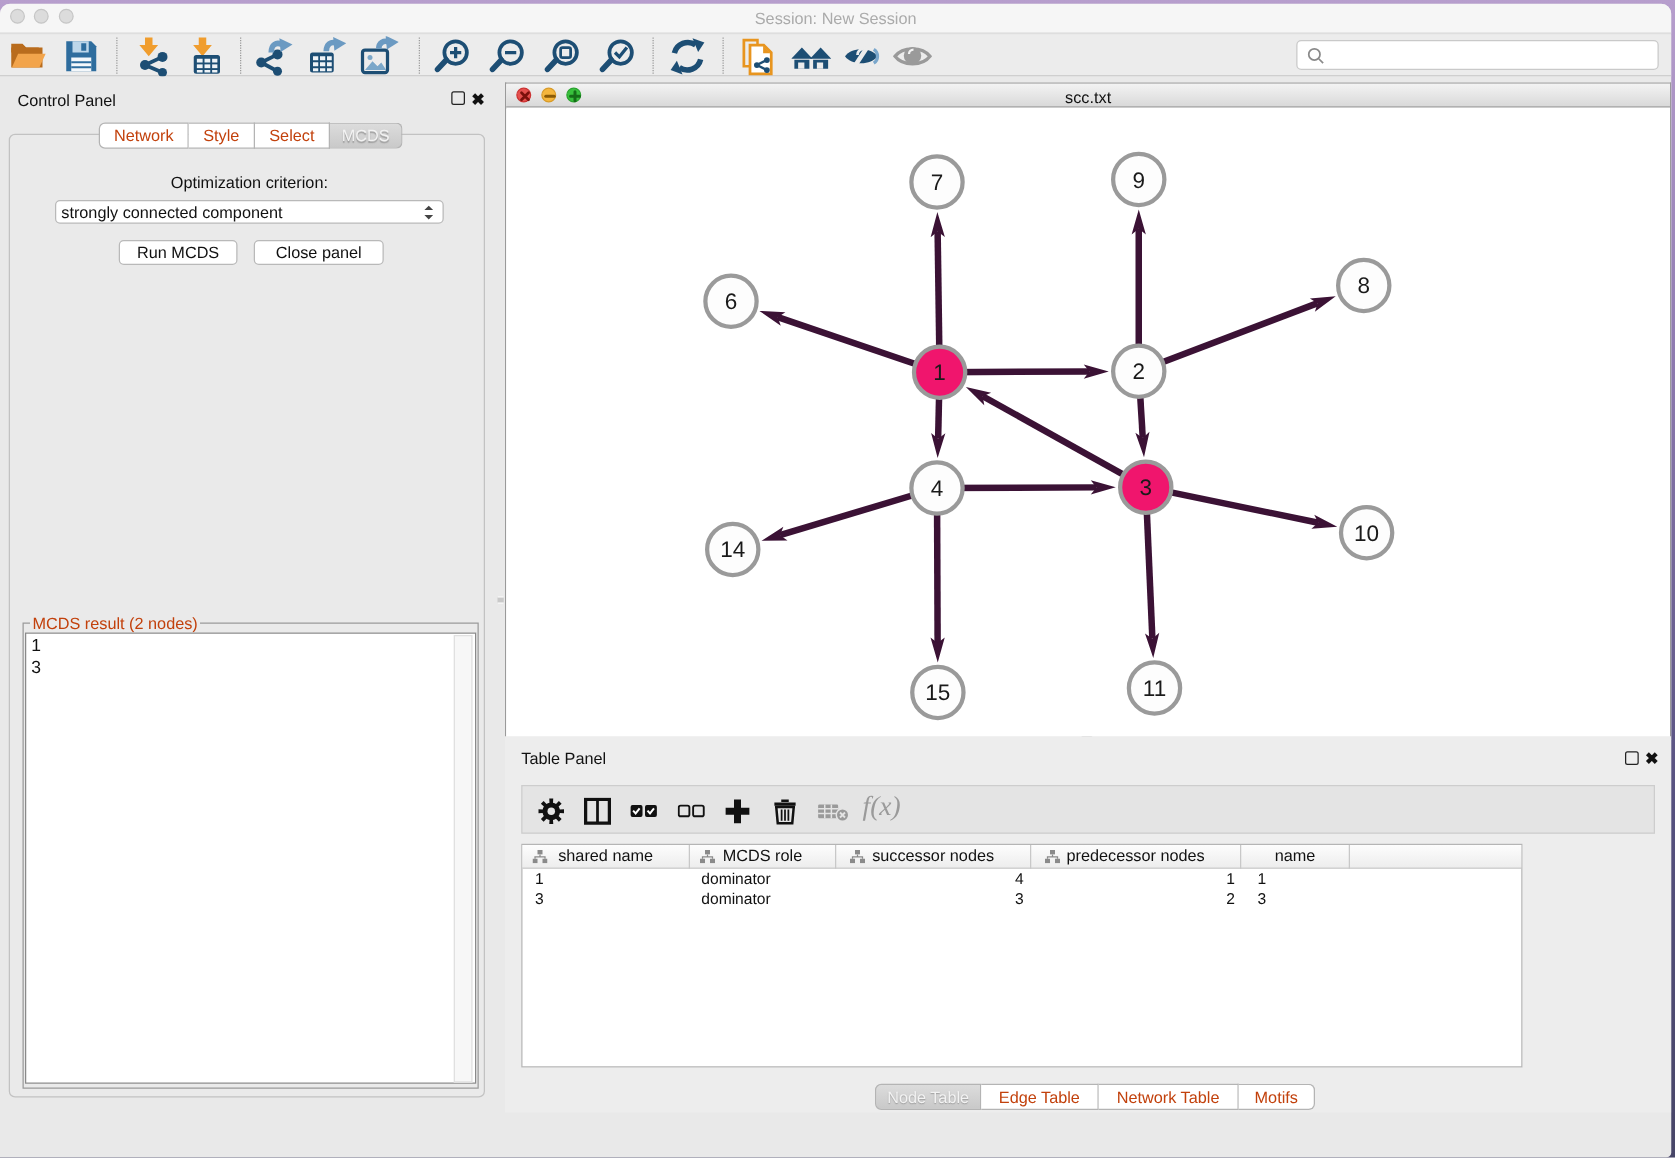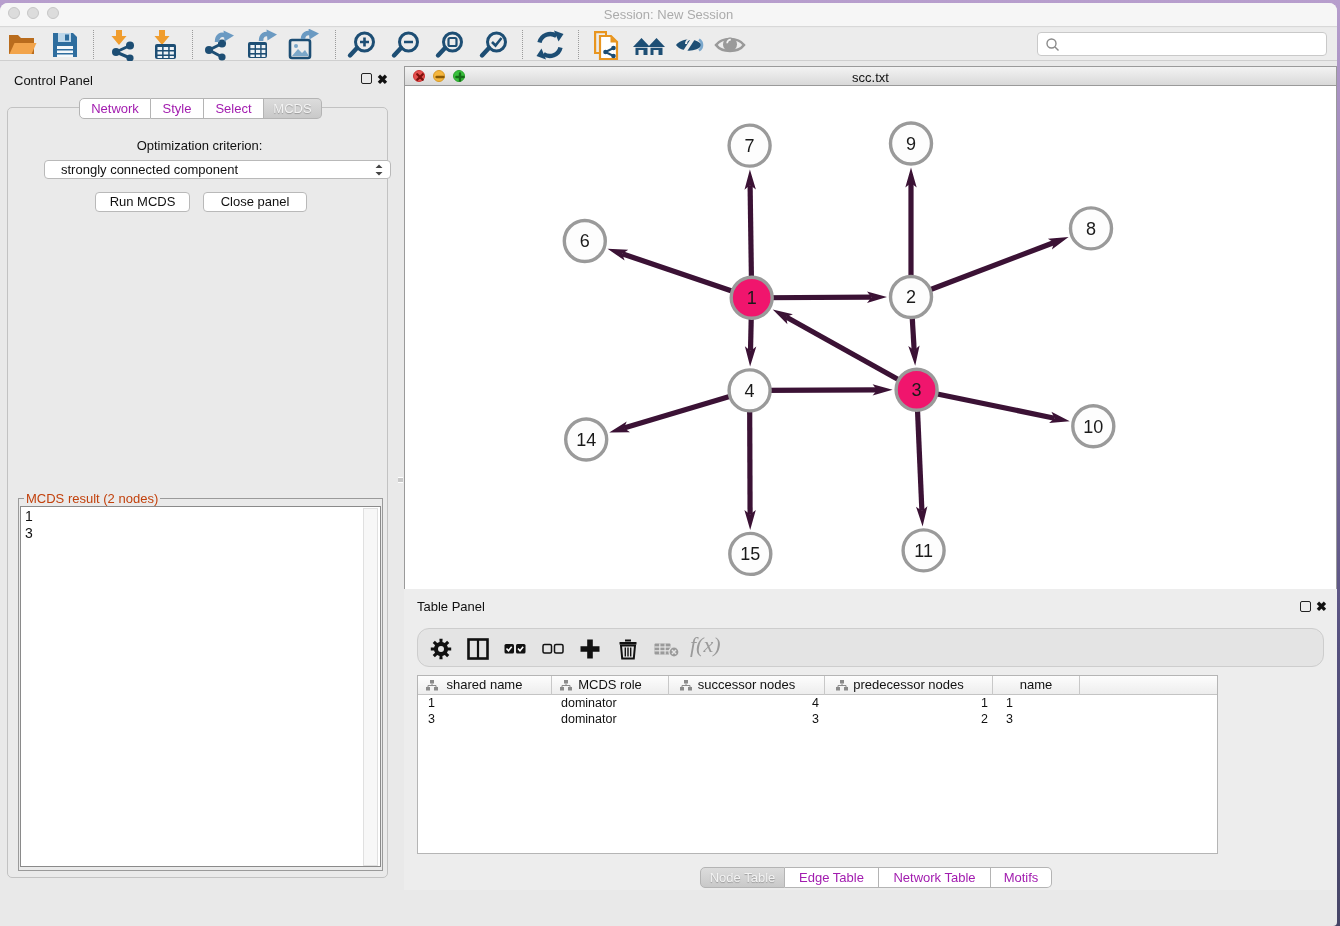--- a/index.html
+++ b/index.html
@@ -18,26 +18,26 @@
 #search { position:absolute; left:1037px; top:4px; width:290px; height:24px; background:#fff; border:1px solid #c9c9c9; border-radius:4px; }
 #search svg { position:absolute; left:7px; top:4px; }
 
 #cpanel { position:absolute; left:0; top:60px; width:394px; height:826px; background:#e9e9e9; }
 #cpanel .phead { position:absolute; left:14px; top:10px; font-size:13px; color:#111; }
 .wbtn { position:absolute; top:10px; width:11px; height:11px; border:1.5px solid #222; border-radius:2px; }
 .xbtn { position:absolute; top:9px; font-size:13px; font-weight:bold; color:#111; }
 #cpanel .wbtn { left:361px; } #cpanel .xbtn { left:377px; }
 #tabpane { position:absolute; left:7px; top:44px; width:381px; height:771px; background:#eaeaea; border:1px solid #c2c2c2; border-radius:5px; }
 .tabstrip { position:absolute; left:79px; top:35px; height:21px; display:flex; }
-.tab { height:21px; border:1px solid #b4b4b4; border-left:none; background:#fff; font-size:13px; color:#a21caf; text-align:center; line-height:20px; }
+.tab { height:21px; border:1px solid #b4b4b4; border-left:none; background:#fff; font-size:13px; color:#c2410c; text-align:center; line-height:20px; }
 .tab.first { border-left:1px solid #b4b4b4; border-radius:5px 0 0 5px; }
 .tab.last { border-radius:0 5px 5px 0; }
 .tab.sel { background:linear-gradient(#dcdcdc,#c9c9c9); color:#f3f3f3; text-shadow:0 1px 1px #999; }
 #optlabel { position:absolute; left:9px; top:75px; width:381px; text-align:center; font-size:13px; color:#111; }
-#dropdown { position:absolute; left:44px; top:97px; width:347px; height:19px; background:#fff; border:1px solid #b9b9b9; border-radius:4px; font-size:13px; color:#111; line-height:17px; padding-left:16px; }
+#dropdown { position:absolute; left:44px; top:97px; width:311px; height:19px; background:#fff; border:1px solid #b9b9b9; border-radius:4px; font-size:13px; color:#111; line-height:17px; padding-left:4px; }
 #dropdown svg { position:absolute; right:5px; top:2px; }
 .pbtn { position:absolute; top:129px; height:20px; background:#fff; border:1px solid #b9b9b9; border-radius:4px; font-size:13px; color:#111; text-align:center; line-height:18px; }
 #runbtn { left:95px; width:95px; }
 #closebtn { left:203px; width:104px; }
 #fieldset { position:absolute; left:18px; top:435px; width:365px; height:373px; border:1px solid #9a9a9a; }
 #fieldset .legend { position:absolute; left:5px; top:-8px; background:#eaeaea; padding:0 2px; font-size:13px; color:#c2410c; }
 #resultbox { position:absolute; left:1px; top:7px; width:361px; height:361px; background:#fff; border:1px solid #8a8a8a; font-size:14px; color:#111; padding:1px 0 0 4px; line-height:17px; }
 #resultbox .sb { position:absolute; right:2px; top:1px; width:15px; height:358px; background:#f7f7f7; border:1px solid #e0e0e0; }
 
 #vsplit { position:absolute; left:394px; top:60px; width:10px; height:826px; background:#e9e9e9; }
@@ -46,21 +46,21 @@
 #netwin { position:absolute; left:404px; top:63px; width:933px; height:526px; border:1px solid #9a9a9a; border-bottom:1px solid #d8d8d8; background:#ffffff; }
 #nettitle { position:absolute; left:0; top:0; width:100%; height:19px; background:linear-gradient(#f3f3f3,#d9d9d9); border-bottom:1px solid #9a9a9a; }
 #nettitle .title { position:absolute; width:100%; text-align:center; top:3px; font-size:13px; color:#111; }
 .mtl { position:absolute; top:3px; width:12px; height:12px; border-radius:50%; line-height:0; }
 .mtl svg { display:block; }
 #netcanvas { position:absolute; left:0; top:20px; width:931px; height:504px; background:#fff; }
 
 #tpanel { position:absolute; left:404px; top:586px; width:933px; height:301px; background:#ededed; }
 #tpanel .phead { position:absolute; left:13px; top:10px; font-size:13px; color:#111; }
 #tpanel .wbtn { left:896px; top:12px; } #tpanel .xbtn { left:912px; top:10px; }
-#ttoolbar { position:absolute; left:13px; top:39px; width:907px; height:39px; background:#e4e4e4; border:1px solid #cdcdcd; border-radius:12px; }
+#ttoolbar { position:absolute; left:13px; top:39px; width:907px; height:39px; background:#e4e4e4; border:1px solid #cdcdcd; border-radius:0; }
 .tti { position:absolute; top:9px; width:22px; height:22px; }
 .hicon { position:absolute; top:4px; width:12px; height:11px; }
 #ttable { position:absolute; left:13px; top:86px; width:801px; height:179px; background:#fff; border:1px solid #b5b5b5; }
 #thead { position:absolute; left:0; top:0; width:100%; height:19px; background:linear-gradient(#fdfdfd,#ededed); border-bottom:1px solid #c4c4c4; font-size:13px; color:#111; }
 .hc { position:absolute; top:0; height:19px; border-right:1px solid #c8c8c8; text-align:center; line-height:18px; }
 .trow { position:absolute; left:0; width:100%; height:16px; font-size:12.5px; color:#111; }
 .trow div { position:absolute; top:1px; }
 
 #btabs { position:absolute; left:296px; top:278px; height:21px; display:flex; }
 

